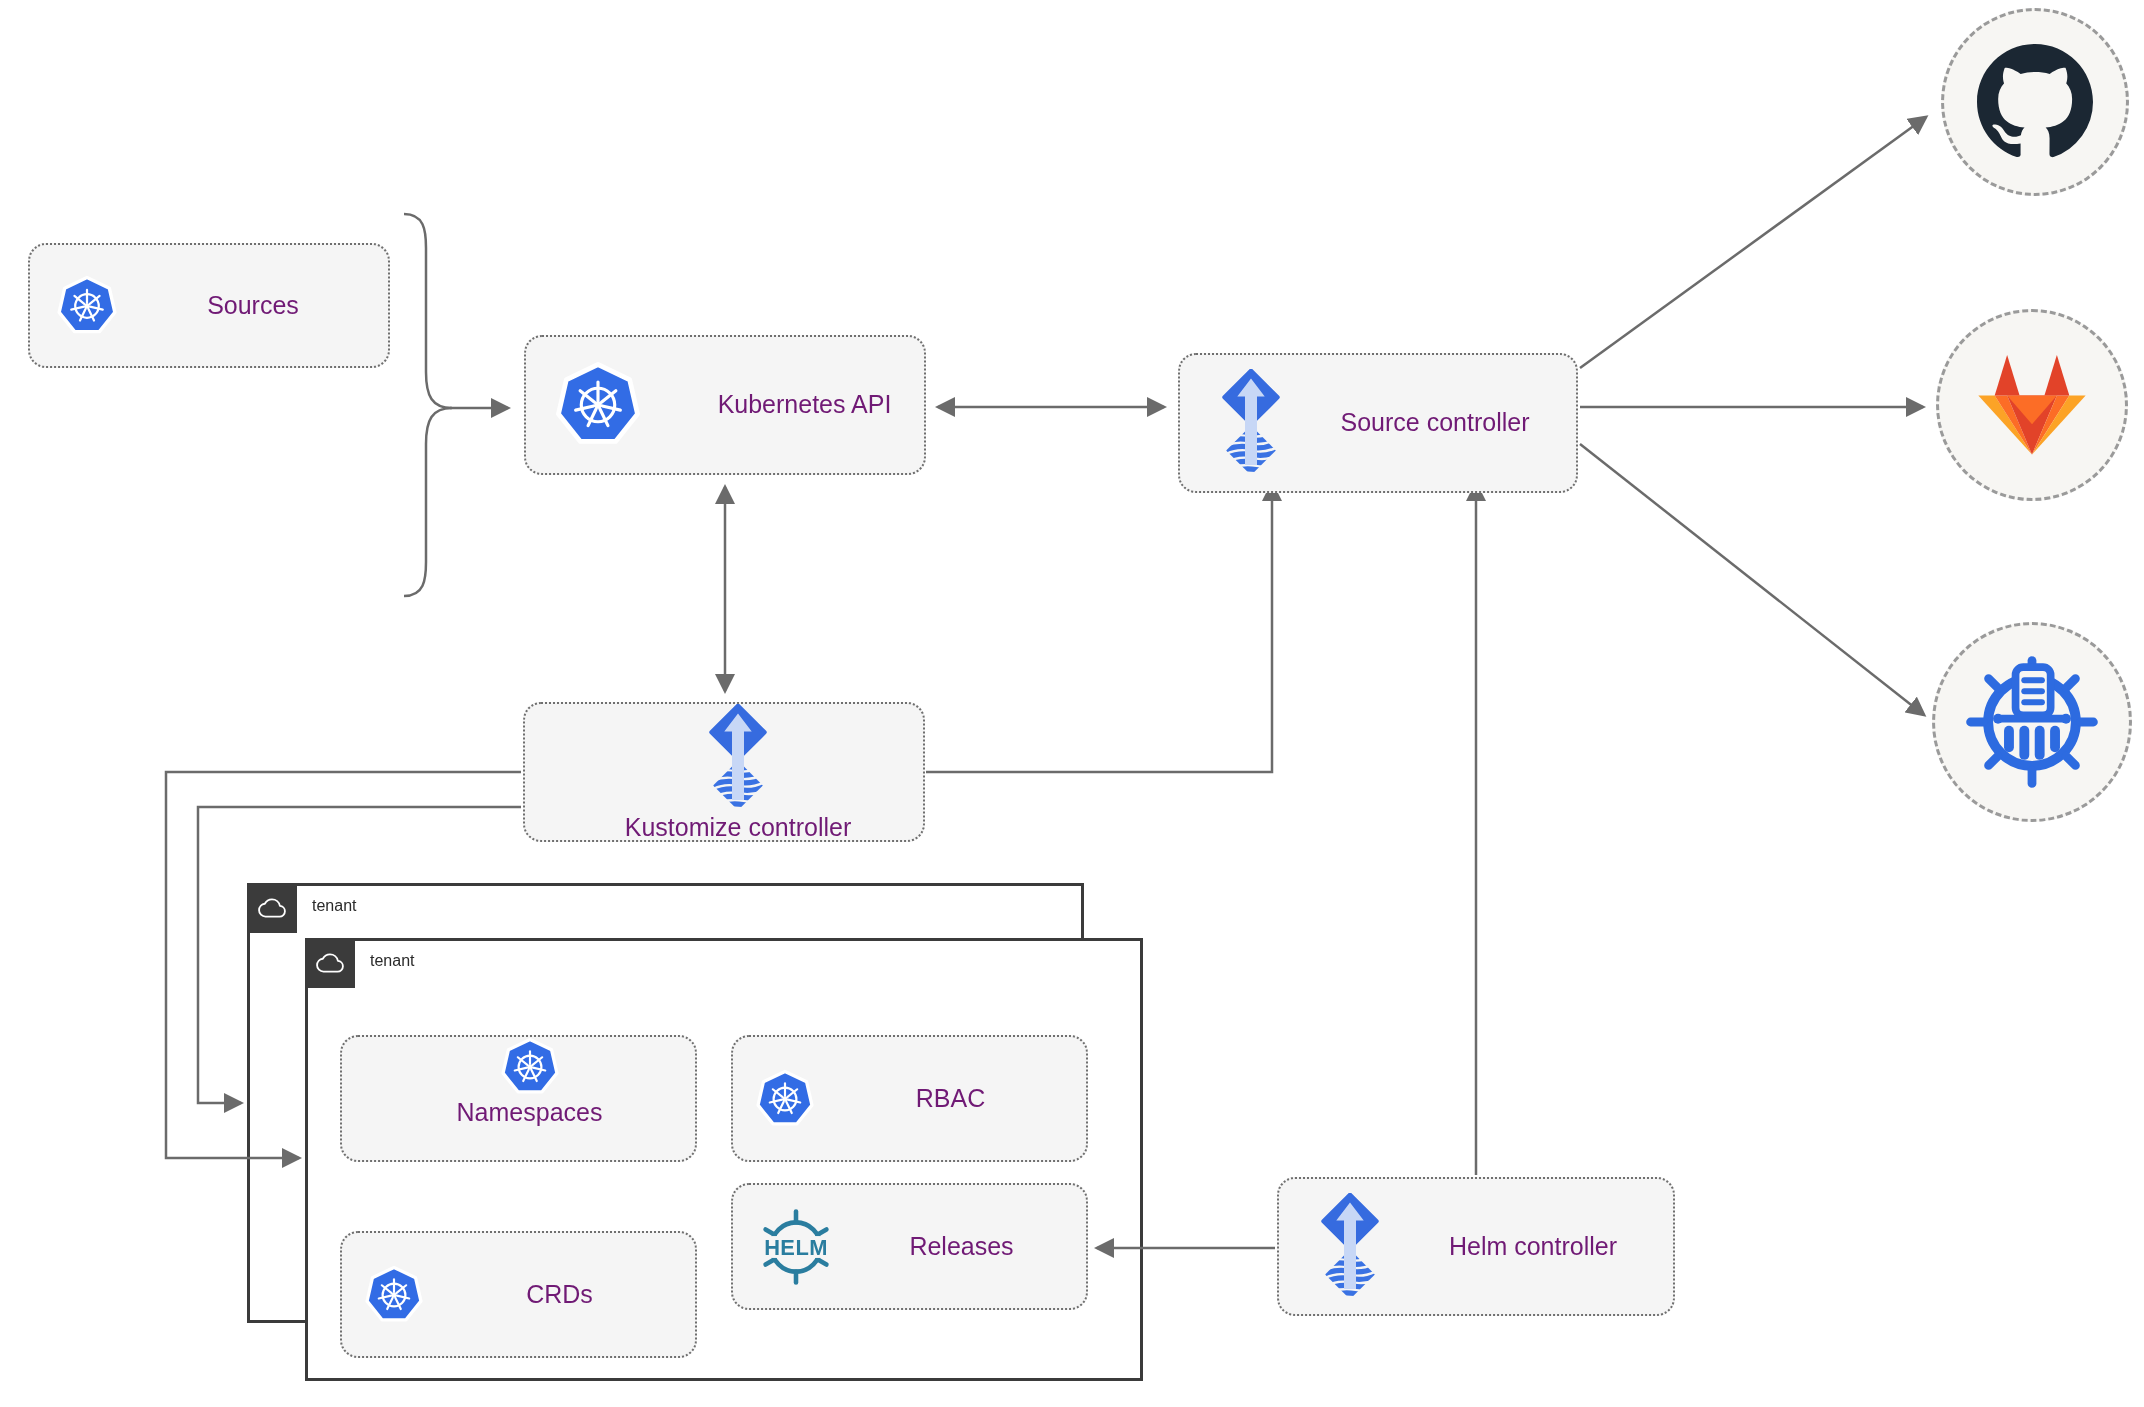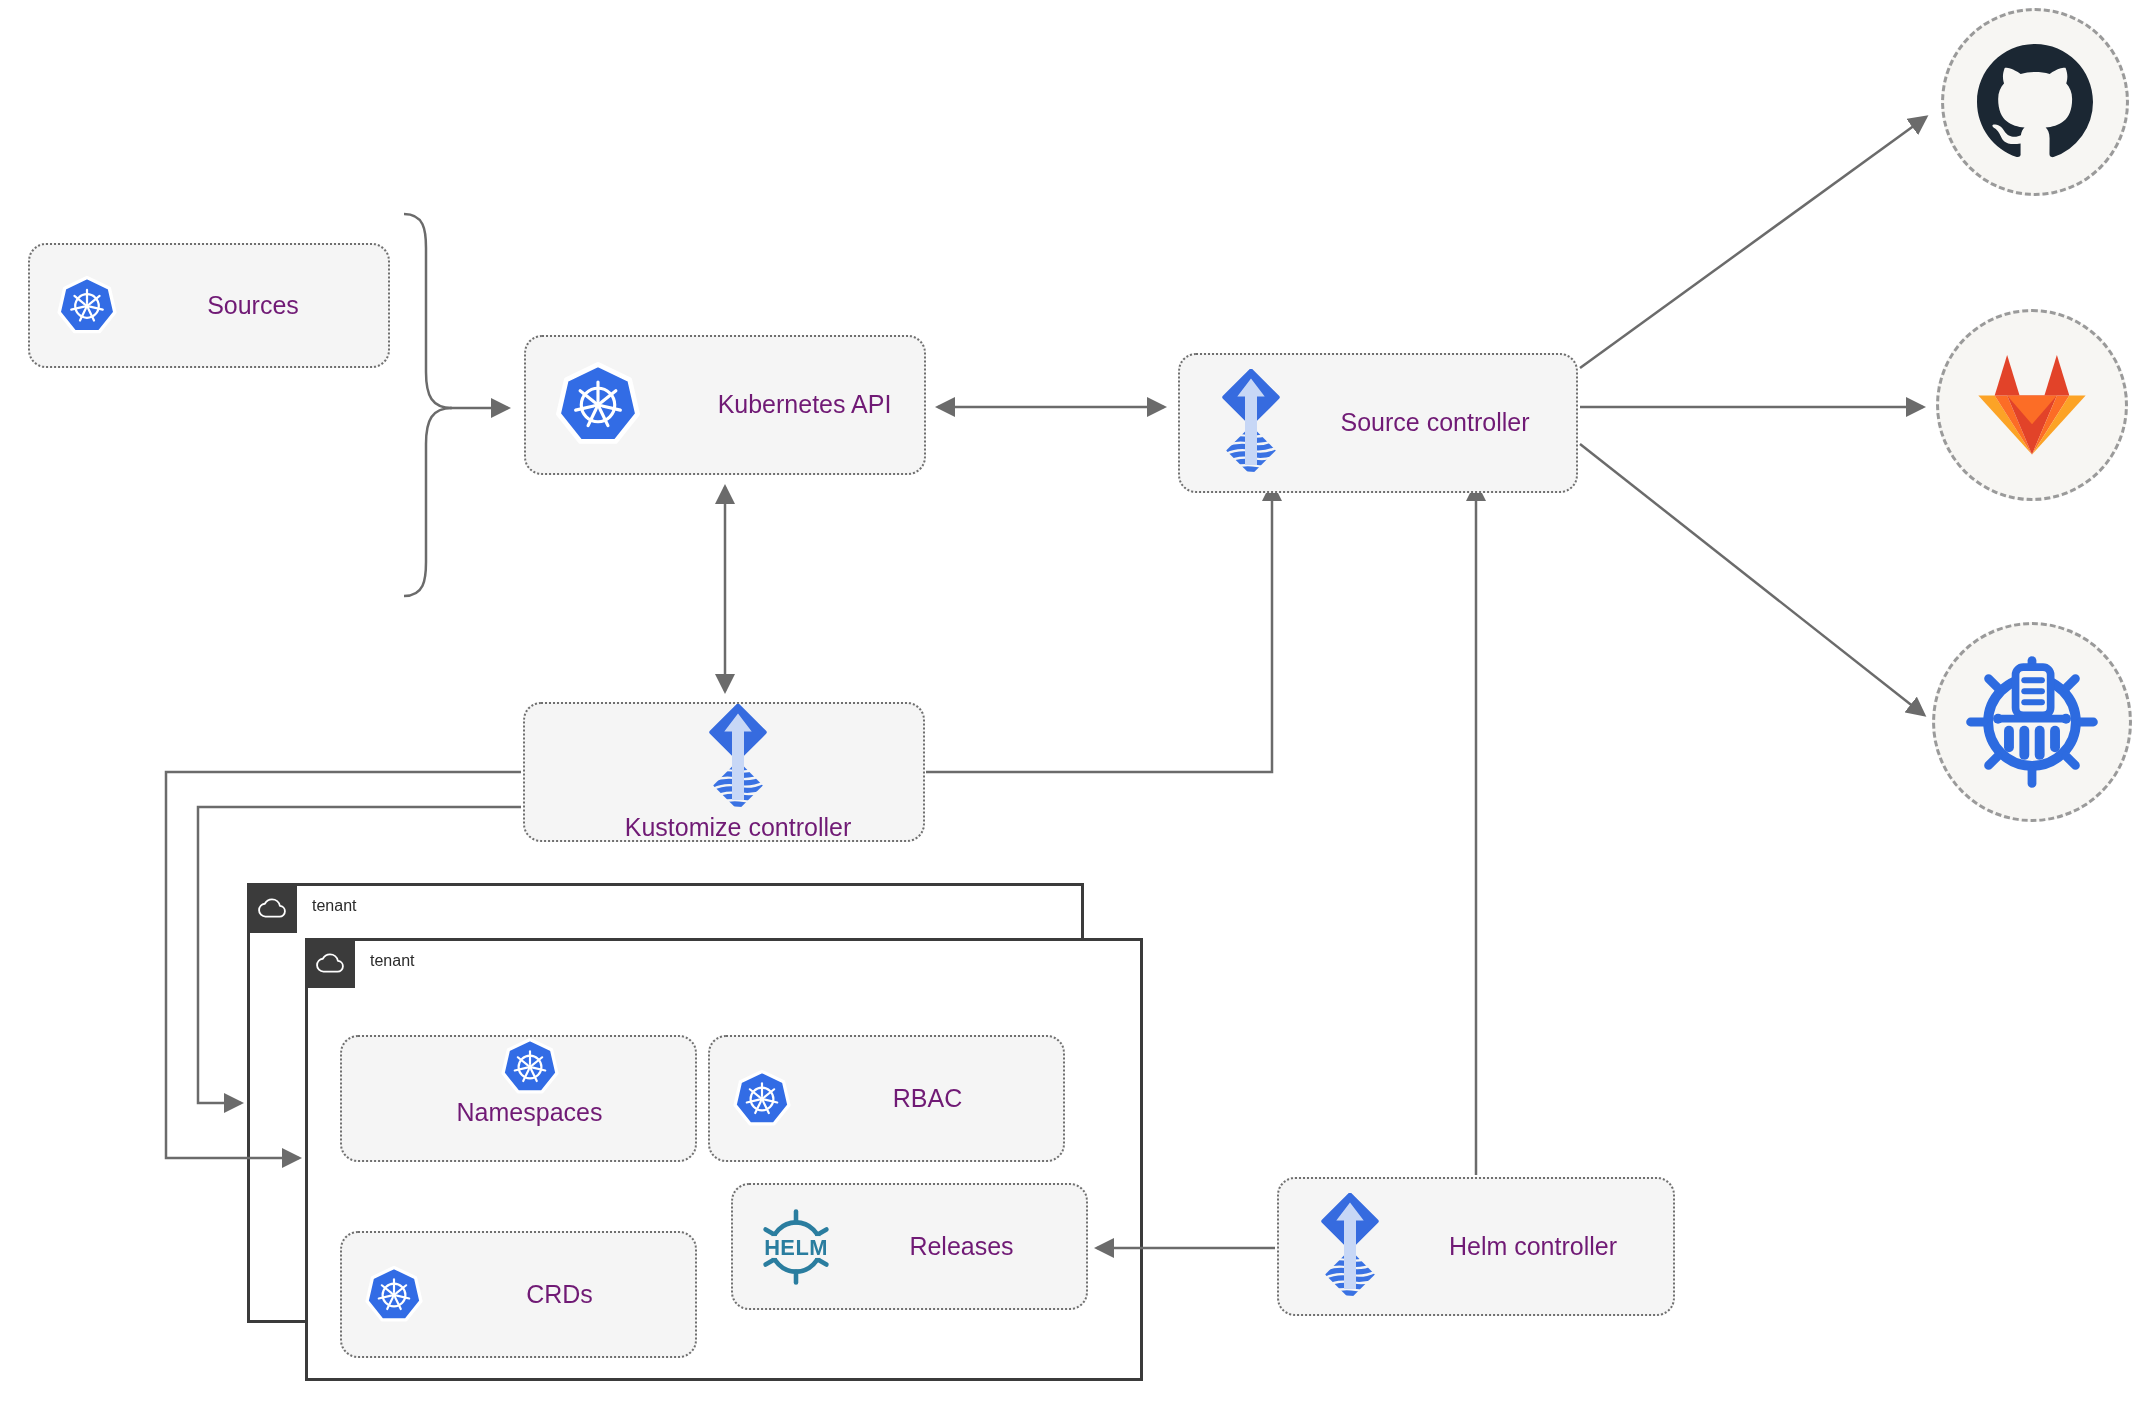--- a/index.html
+++ b/index.html
@@ -13,21 +13,21 @@
   .wrap2{padding:0 42px;}
   .icon-wrap{display:flex;align-items:center;justify-content:center;flex:0 0 auto;}
 
   .n-sources        {left:28px;  top:243px;  width:362px; height:125px; padding-left:26px;}
   .n-kustomizations {left:28px;  top:450px;  width:362px; height:125px; padding-left:26px;}
   .n-k8s-api        {left:524px; top:335px;  width:402px; height:140px; padding-left:28px;gap:43px;}
   .n-source-ctl     {left:1178px;top:353px;  width:400px; height:140px; padding-left:28px;}
   .n-kustomize-ctl  {left:523px; top:702px;  width:402px; height:140px; padding-left:28px;flex-direction:column;}
   .n-helm-ctl       {left:1277px;top:1177px; width:398px; height:139px; padding-left:28px;}
   .n-namespaces     {left:340px; top:1035px; width:357px; height:127px; padding-left:22px;flex-direction:column;}
-  .n-rbac           {left:708px; top:1035px; width:357px; height:127px; padding-left:22px;justify-content:flex-end;}
+  .n-rbac           {left:731px; top:1035px; width:357px; height:127px; padding-left:22px;justify-content:flex-end;}
   .n-crds           {left:340px; top:1231px; width:357px; height:127px; padding-left:22px;}
   .n-releases       {left:731px; top:1183px; width:357px; height:127px; padding-left:22px;}
 
   
   .tenant{position:absolute;background:#ffffff;border:3px solid #3b3b3b;box-sizing:border-box;}
   .t-outer{left:247px;top:883px;width:837px;height:440px;z-index:1;}
   .t-inner{left:305px;top:938px;width:838px;height:443px;z-index:2;}
   .badge{position:absolute;left:-3px;top:-3px;width:50px;height:50px;background:#3b3b3b;
          display:flex;align-items:center;justify-content:center;}
   .t-label{position:absolute;left:62px;top:11px;font-size:16px;color:#2a2a2a;}

